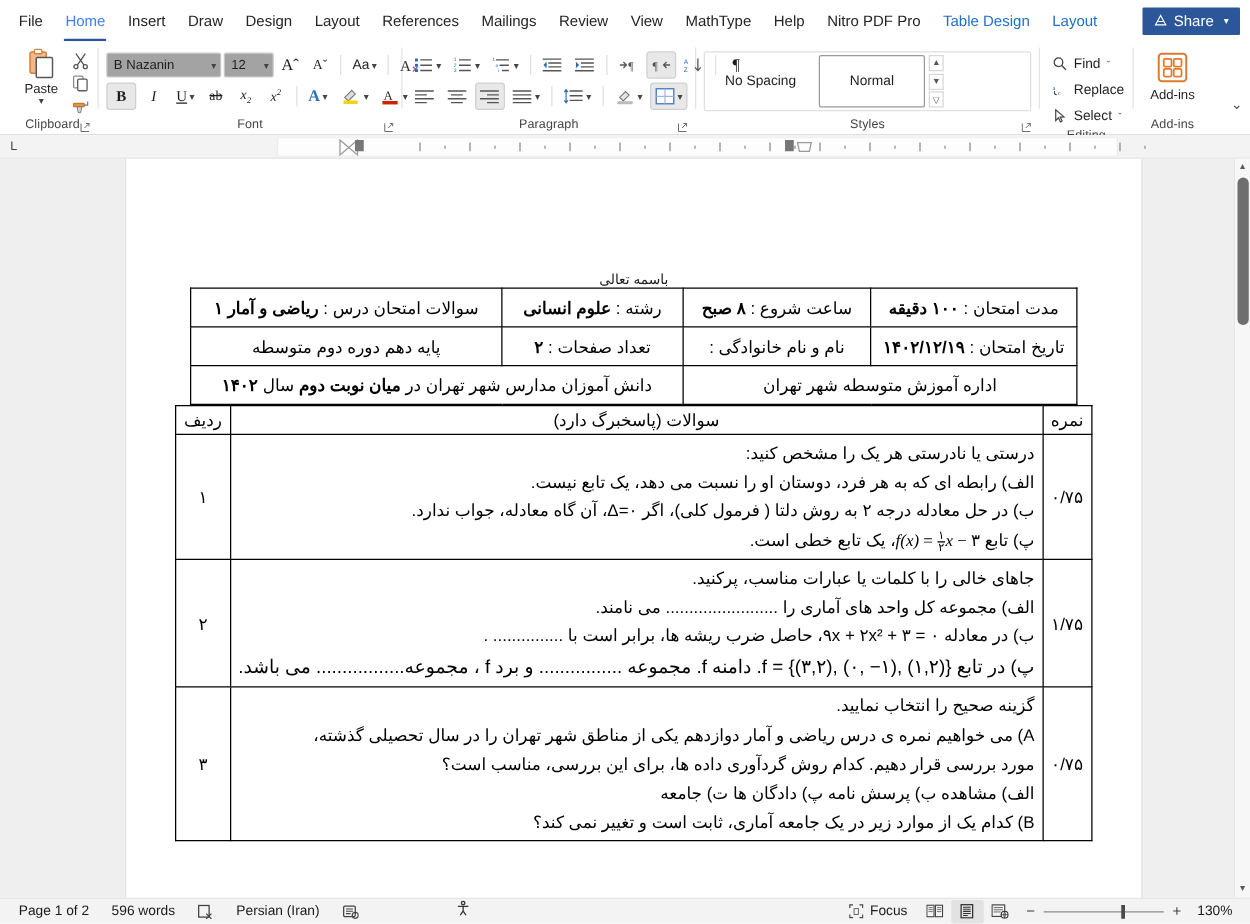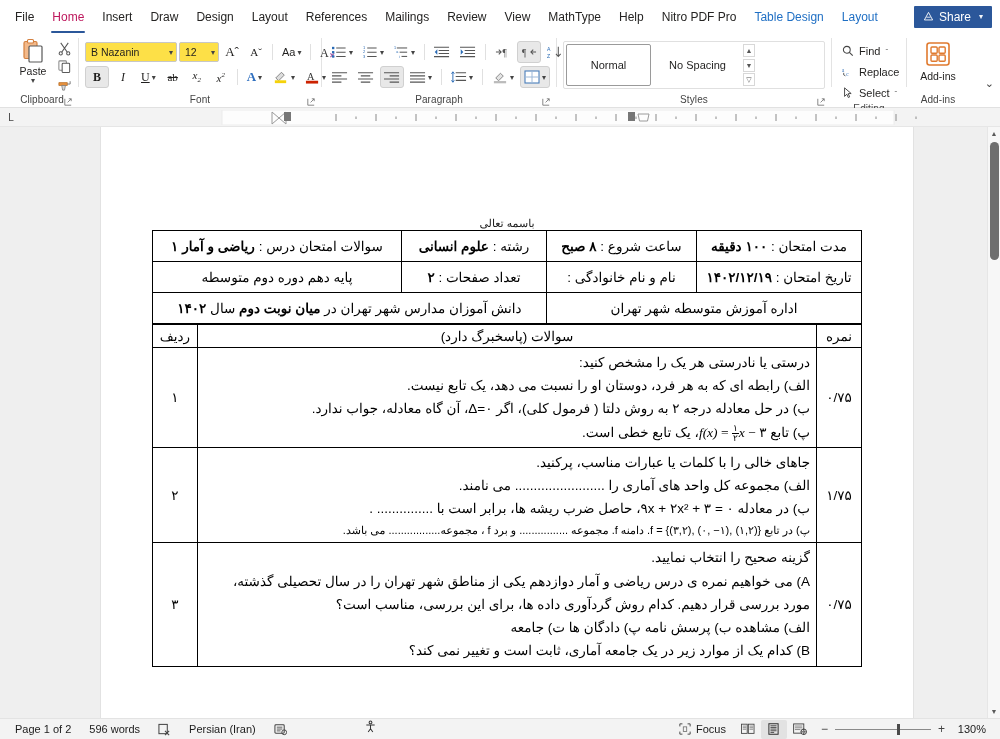--- a/index.html
+++ b/index.html
@@ -15,21 +15,21 @@
 
   
   .tabbar {
     height: 33px; min-height:33px; background:#fff;
     display:flex; align-items:center; padding-left:6px; position:relative;
   }
   .tab {
     font-size: 12px; color:#252423; padding:4px 9px 4px 9px; height:26px;
     display:flex; align-items:center; border-radius:4px; cursor:default; white-space:nowrap;
   }
-  .tab.active { color:#be185d; position:relative; }
+  .tab.active { color:#3b82f6; position:relative; }
   .tab.active:after {
     content:""; position:absolute; left:8px; right:8px; bottom:-3px; height:2px; background:#2b579a; border-radius:2px;
   }
   .tab.contextual { color:#1f6fc4; }
   .tabbar-spacer { flex:1; }
   .share-btn {
     background:#2b579a; color:#fff; font-size:12px; height:22px; border-radius:1px;
     display:flex; align-items:center; gap:5px; padding:0 9px; margin-right:8px; cursor:default;
   }
   .share-btn .caret { font-size:8px; opacity:.95; margin-left:3px;}
@@ -51,21 +51,21 @@
   .paste-btn { width:44px; display:flex; flex-direction:column; align-items:center; gap:1px; cursor:default;}
   .paste-label{ font-size:10.5px; color:#201f1e; }
   .paste-caret{ font-size:8px; color:#444; line-height:6px;}
   .clip-small { display:flex; flex-direction:column; gap:3px; padding-top:3px; margin-left:3px;}
   .ic { display:inline-flex; align-items:center; justify-content:center; }
 
   
   .rows { display:flex; flex-direction:column; gap:3px; padding-top:3px;}
   .row { display:flex; align-items:center; gap:2px; }
   .combo {
-    height:20px; border:1px solid #c7c7c7; background:#fde047; border-radius:2px;
+    height:20px; border:1px solid #c7c7c7; background:#a3a3a3; border-radius:2px;
     display:flex; align-items:center; padding:0 3px 0 5px; font-size:10.5px; color:#201f1e;
   }
   .combo .cv { flex:1; white-space:nowrap; overflow:hidden;}
   .combo .cc { font-size:8px; color:#444; margin-left:4px;}
   .fontname { width:92px; }
   .fontsize { width:40px; }
   .btn {
     height:22px; min-width:22px; padding:0 3px; display:inline-flex; align-items:center; justify-content:center;
     border-radius:3px; font-size:12px; color:#201f1e; cursor:default; border:1px solid transparent; background:transparent;
   }
@@ -484,25 +484,25 @@
               <path d="M9 1 L4.5 5.5 M9 1 v3 M9 1 h-3" stroke="#6b6b6b" stroke-width="1" fill="none"></path>
             </svg>
         </span>
       </div>
     </div>
     <div class="rgroup-sep"></div>
 
     <div class="rgroup" style="width:274px">
       <div class="rgroup-body" style="padding-top:5px">
         <div class="stylegal" style="width:262px">
+          <div class="stylecard">
+              <span>No Spacing</span>
+            </div>
           <div class="stylecard sel">
               <span>Normal</span>
-            </div>
-          <div class="stylecard">
-              <span>No Spacing</span>
             </div>
           <div class="stylescroll">
             <div class="ssbtn">
                 <span>▲</span>
               </div>
             <div class="ssbtn">
                 <span>▼</span>
               </div>
             <div class="ssbtn">
                 <span>▽</span>
@@ -649,21 +649,21 @@
             </td>
             <td class="col-radif">۱</td>
           </tr>
 
           <tr>
             <td class="col-nomre">۱/۷۵</td>
             <td class="q-body">
               <span class="ln">جاهای خالی را با کلمات یا عبارات مناسب، پرکنید.</span>
               <span class="ln">الف) مجموعه کل واحد های آماری را ........................  می نامند.</span>
               <span class="ln">ب) در معادله ۰ = ۳ + ۹x + ۲x²، حاصل ضرب ریشه ها، برابر است با ............... .</span>
-              <span class="ln" style="font-size:11px">پ) در تابع f = {(۳,۲), (۰, −۱), (۱,۲)}. دامنه f. مجموعه ................ و برد f ، مجموعه................. می باشد.</span>
+              <span class="ln" style="font-size:15px">پ) در تابع f = {(۳,۲), (۰, −۱), (۱,۲)}. دامنه f. مجموعه ................ و برد f ، مجموعه................. می باشد.</span>
             </td>
             <td class="col-radif">۲</td>
           </tr>
 
           <tr>
             <td class="col-nomre">۰/۷۵</td>
             <td class="q-body">
               <span class="ln">گزینه صحیح را انتخاب نمایید.</span>
               <span class="ln">A) می خواهیم نمره ی درس ریاضی و آمار دوازدهم یکی از مناطق شهر تهران را در سال تحصیلی گذشته،</span>
               <span class="ln">مورد بررسی قرار دهیم. کدام روش گردآوری داده ها، برای این بررسی، مناسب است؟</span>

